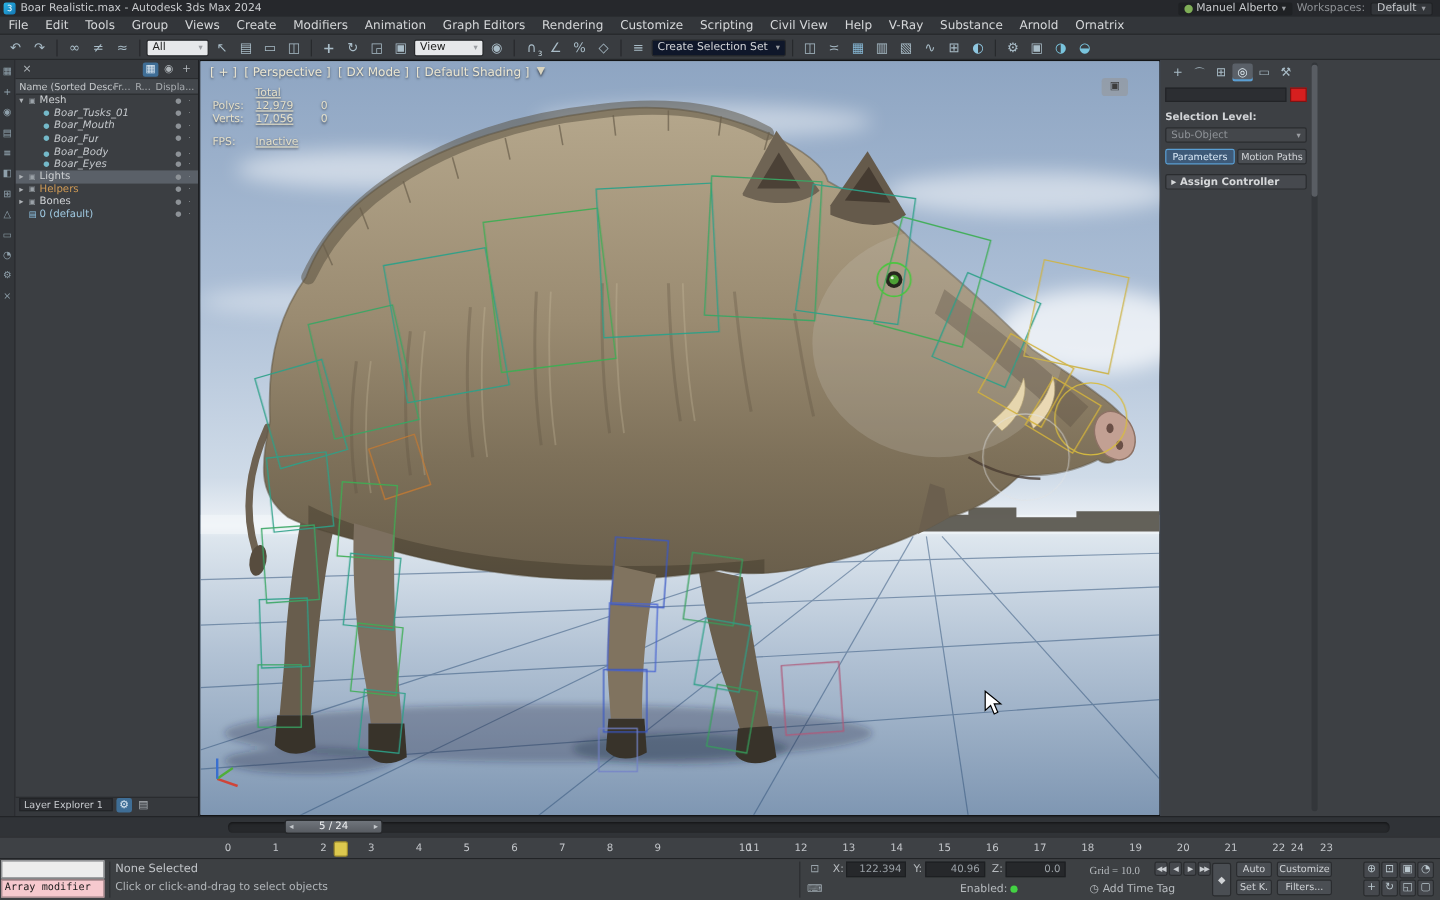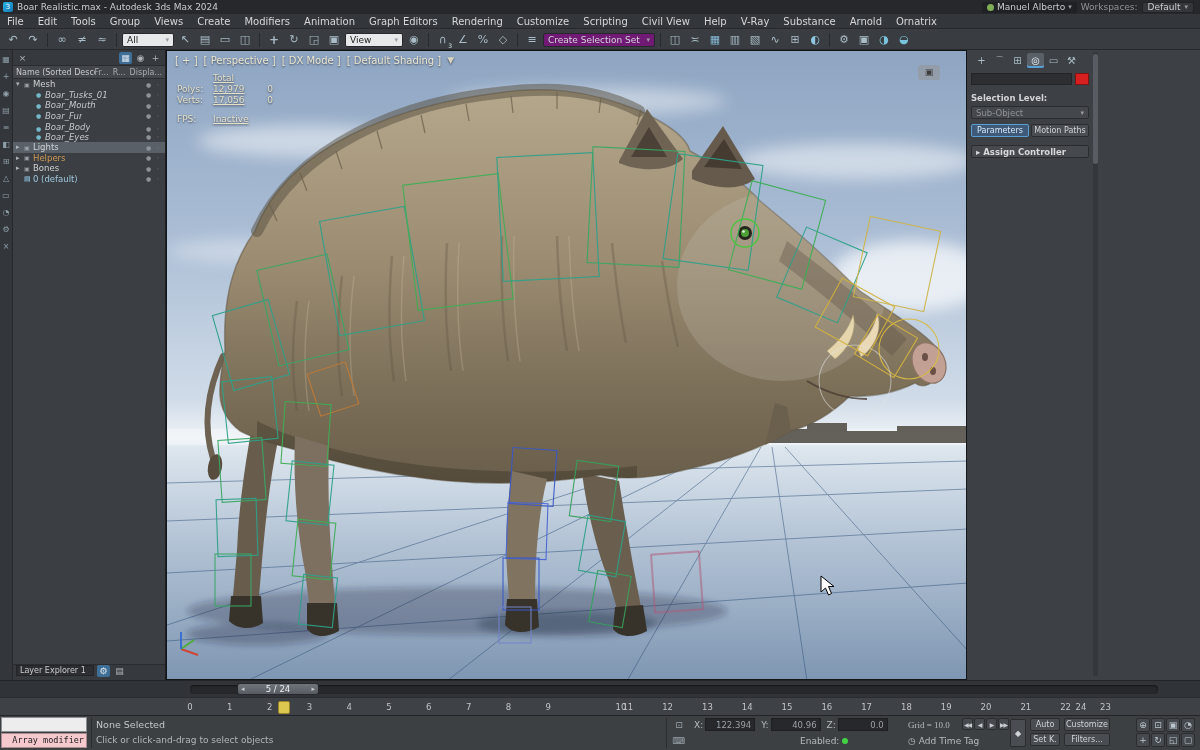--- a/index.html
+++ b/index.html
@@ -27,21 +27,21 @@
   .menu-item { padding:0 7px; height:15px; line-height:15px; white-space:nowrap; }
 
   
   .main-toolbar { position:absolute; left:0; top:30px; width:1200px; height:20px; background:#393c40;
                   display:flex; align-items:center; gap:2px; padding:0 4px; border-bottom:1px solid #26282b; }
   .tb-icon { position:relative; width:18px; height:16px; display:flex; align-items:center; justify-content:center;
              color:#a9bcc7; font-size:11px; border-radius:2px; }
   .tb-icon.bold { font-weight:bold; font-size:12px; }
   .tb-badge { position:absolute; right:0; bottom:-1px; font-size:6px; color:#cfe0e8; }
   .tb-sep { width:1px; height:14px; background:#27292c; margin:0 3px; }
-  .tb-combo { height:14px; background:#701a75; border:1px solid #26282b; border-radius:2px; color:#d3d5d8;
+  .tb-combo { height:14px; background:#0f172a; border:1px solid #26282b; border-radius:2px; color:#d3d5d8;
               display:flex; align-items:center; justify-content:space-between; padding:0 4px; font-size:9px; white-space:nowrap; overflow:hidden; }
   .tb-combo.light { background:#e6e8ea; color:#222; }
   .tb-combo .caret { font-size:7px; }
 
   
   .left-strip { position:absolute; left:0; top:50px; width:13px; height:630px; background:#33363a;
                 display:flex; flex-direction:column; align-items:center; gap:9px; padding-top:6px;
                 border-right:1px solid #26282b; }
   .ls-icon { color:#8fa0ab; font-size:8px; line-height:8px; }
 
@@ -127,21 +127,21 @@
   .ruler-num { position:absolute; top:4px; transform:translateX(-50%); font-size:8.5px; color:#c2c5c9; }
   .ruler-marker { position:absolute; left:278px; top:3px; width:12px; height:13px; background:#dcc84e;
                   border:1px solid #99882e; border-radius:2px; }
 
   
   .statusbar { position:absolute; left:0; top:716px; width:1200px; height:34px; background:#3d4043; font-size:9px; color:#b7bbbf; }
   .sb-sep { position:absolute; top:2px; bottom:2px; width:1px; background:#2b2d30; }
   .listener-top { position:absolute; left:1px; top:1px; width:86px; height:15px; background:#ededed; border:1px solid #8b8d90; }
   .listener-bottom { position:absolute; left:1px; top:17px; width:86px; height:15px; background:#f6c9ce; border:1px solid #a98b8f;
                      color:#1c1c1c; font-family:"DejaVu Sans Mono","Liberation Mono",monospace; font-size:8.5px;
-                     line-height:13px; padding:0 2px; white-space:nowrap; overflow:hidden;text-align:right; }
+                     line-height:13px; padding:0 2px; white-space:nowrap; overflow:hidden; }
   .status-line { position:absolute; left:96px; top:3px; font-size:9.5px; color:#c3c6ca; }
   .prompt-line { position:absolute; left:96px; top:19px; font-size:9px; color:#b2b6ba; }
   .sb-mini { position:absolute; width:14px; height:13px; display:flex; align-items:center; justify-content:center;
              color:#9aa4ab; font-size:9px; }
   .coord-group { position:absolute; top:2px; display:flex; align-items:center; gap:2px; }
   .coord-field { width:50px; height:13px; background:#26282b; border:1px solid #1d1f22; color:#9aa0a6;
                  font-size:8.5px; text-align:right; padding:0 3px; line-height:12px; }
   .grid-text { position:absolute; left:908px; top:4px;font-family:Liberation Serif, serif; }
   .enabled-wrap { position:absolute; left:800px; top:20px; display:flex; align-items:center; gap:3px; }
   .dot-green { width:6px; height:6px; border-radius:50%; background:#43d243; }

